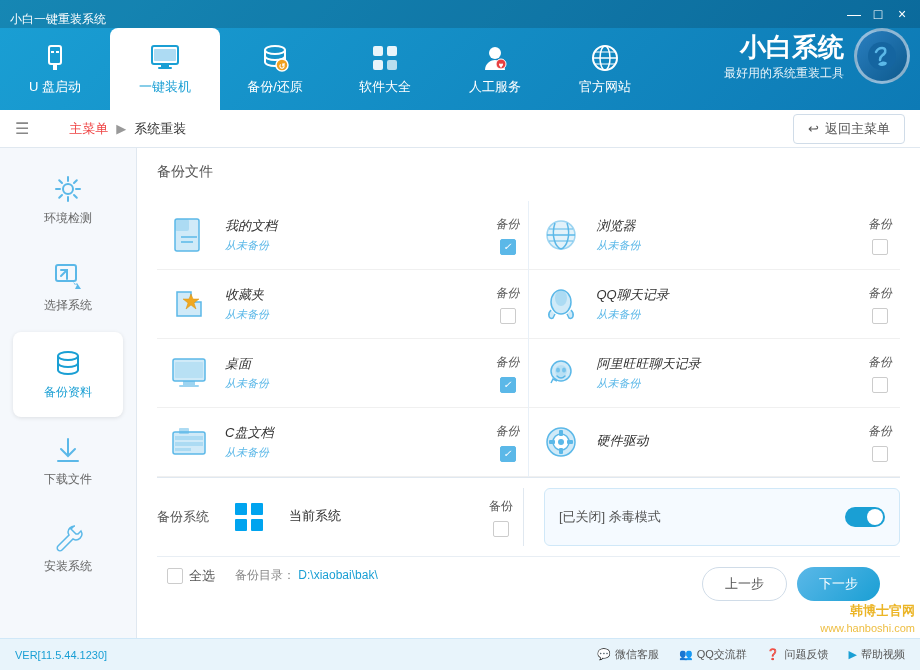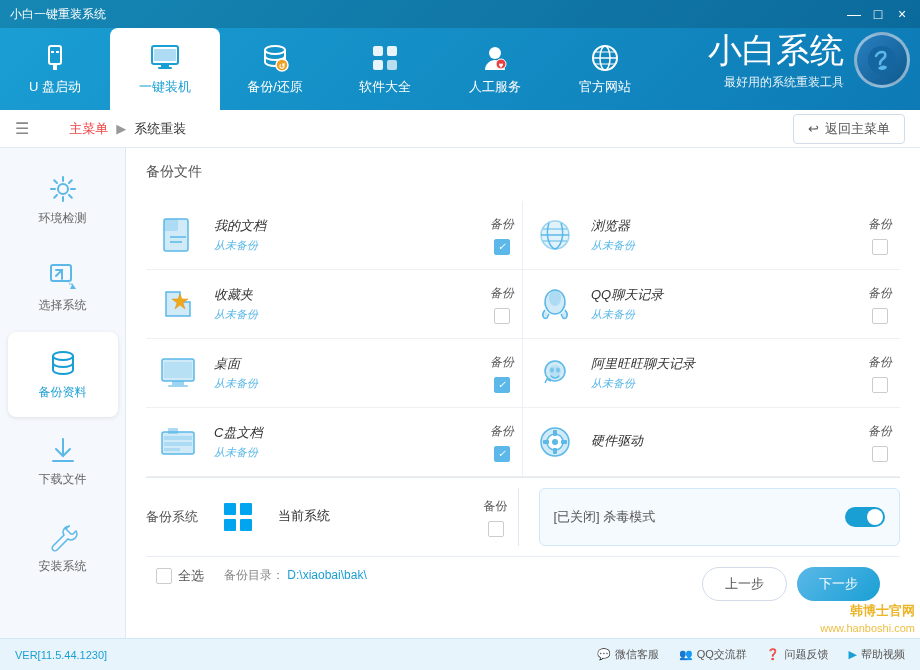--- a/index.html
+++ b/index.html
@@ -1,49 +1,49 @@
 <!DOCTYPE html>
 <html><head>
   <meta charset="utf-8">
   <style>
     * { margin: 0; padding: 0; box-sizing: border-box; }
     body { width: 920px; height: 670px; font-family: 'Microsoft YaHei', Arial, sans-serif; overflow: hidden; background: #f0f4f8; }
 
     
     .header { background: linear-gradient(135deg, #1a9fd4 0%, #0d7ab5 100%); height: 110px; display: flex; align-items: center; padding: 0; position: relative; }
-    .title-bar { position: absolute; top: 0; left: 0; right: 0; height: 28px; background: rgba(0,0,0,0.15); display: flex; align-items: center; padding: 0 10px; }
+    .title-bar { position: absolute; top: 0; left: 0; right: 0; height: 28px; background: rgba(0,0,0,0.15); display: flex; align-items: flex-end; padding: 0 10px; }
     .title-bar-text { color: white; font-size: 12px; }
     .window-controls { position: absolute; right: 10px; top: 6px; display: flex; gap: 8px; }
     .win-btn { color: white; font-size: 14px; cursor: pointer; width: 16px; text-align: center; }
 
     .nav-tabs { display: flex; align-items: flex-end; height: 110px; padding-top: 28px; }
     .nav-tab { display: flex; flex-direction: column; align-items: center; justify-content: center; width: 110px; height: 82px; cursor: pointer; color: white; font-size: 13px; gap: 4px; position: relative; }
     .nav-tab.active { background: white; color: #1a9fd4; border-radius: 8px 8px 0 0; margin-bottom: 0; }
     .nav-tab .tab-icon { font-size: 28px; }
     .nav-tab.active .tab-icon { color: #1a9fd4; }
 
     .brand-area { position: absolute; right: 10px; top: 28px; display: flex; align-items: center; gap: 10px; }
     .brand-text { text-align: right; color: white; }
-    .brand-name { font-size: 34px; font-weight: normal; color: white; }
+    .brand-name { font-size: 26px; font-weight: bold; color: white; }
     .brand-subtitle { font-size: 12px; color: rgba(255,255,255,0.9); }
     .brand-logo { width: 56px; height: 56px; border-radius: 50%; background: linear-gradient(135deg, #2a7fc0, #0d5a8e); display: flex; align-items: center; justify-content: center; border: 3px solid rgba(255,255,255,0.5); }
     .brand-logo svg { width: 36px; height: 36px; }
 
     
     .breadcrumb { height: 38px; background: white; display: flex; align-items: center; padding: 0 15px; border-bottom: 1px solid #e0e8f0; position: relative; }
     .breadcrumb-items { display: flex; align-items: center; gap: 8px; color: #666; font-size: 13px; }
     .breadcrumb-sep { color: #999; }
     .breadcrumb-current { color: #333; }
     .back-btn { position: absolute; right: 15px; background: white; border: 1px solid #d0dce8; border-radius: 4px; padding: 5px 14px; color: #555; font-size: 13px; cursor: pointer; display: flex; align-items: center; gap: 6px; }
 
     
     .main { display: flex; height: calc(670px - 110px - 38px - 32px); }
 
     
-    .sidebar { width: 126px; background: #f5f8fc; border-right: 1px solid #e0e8f0; display: flex; flex-direction: column; align-items: center; padding-top: 10px; }
+    .sidebar { width: 137px; background: #f5f8fc; border-right: 1px solid #e0e8f0; display: flex; flex-direction: column; align-items: center; padding-top: 10px; }
     .sidebar-item { display: flex; flex-direction: column; align-items: center; justify-content: center; width: 110px; height: 85px; cursor: pointer; color: #666; font-size: 12px; gap: 6px; border-radius: 8px; margin-bottom: 2px; }
     .sidebar-item.active { background: white; box-shadow: 0 1px 4px rgba(0,0,0,0.1); color: #1a9fd4; }
     .sidebar-item .si-icon { font-size: 28px; color: #5bb8e8; }
     .sidebar-item.active .si-icon { color: #1a9fd4; }
 
     
     .content { flex: 1; padding: 15px 20px; overflow-y: auto; background: white; }
 
     
     .section-title { font-size: 14px; color: #555; margin-bottom: 12px; font-weight: 500; }

